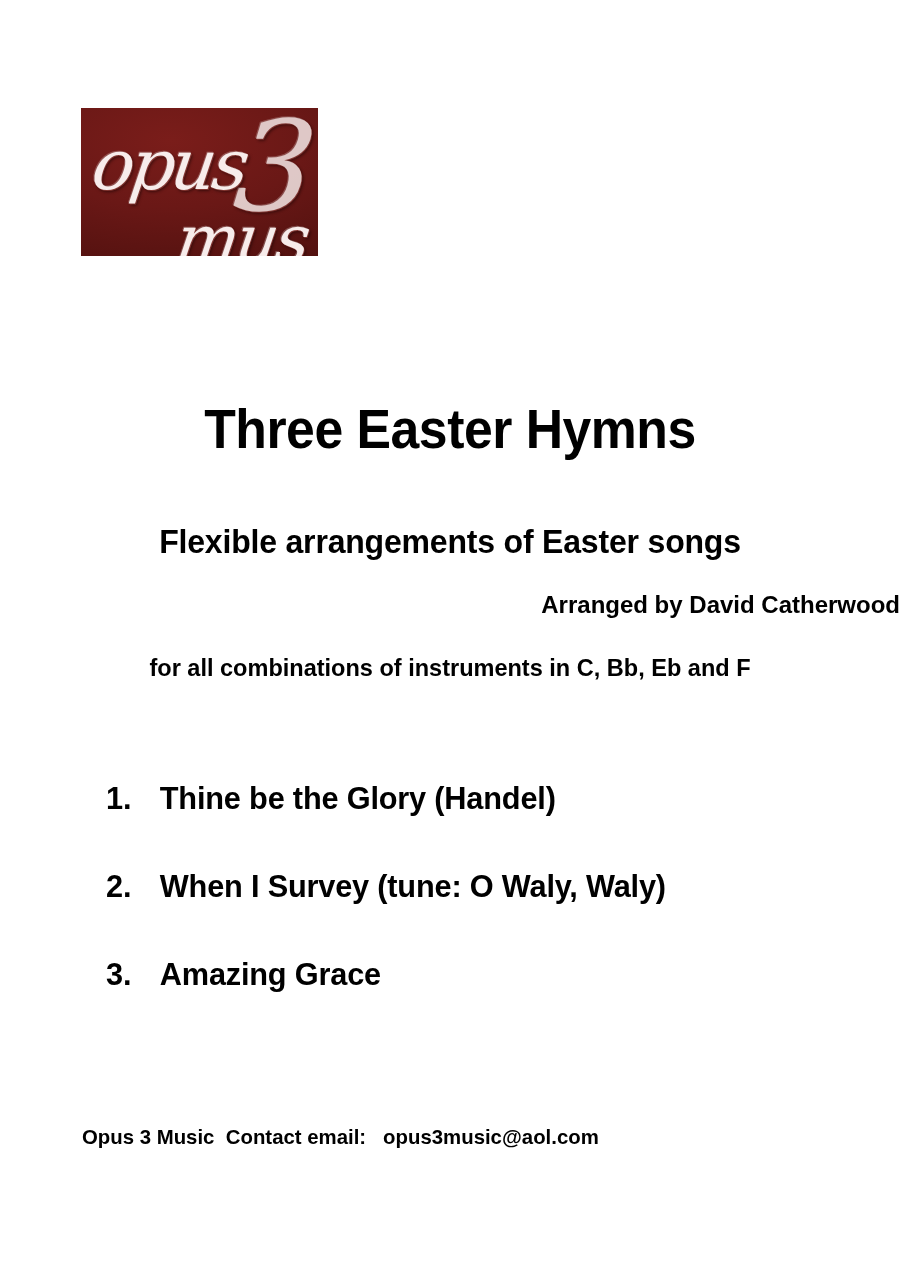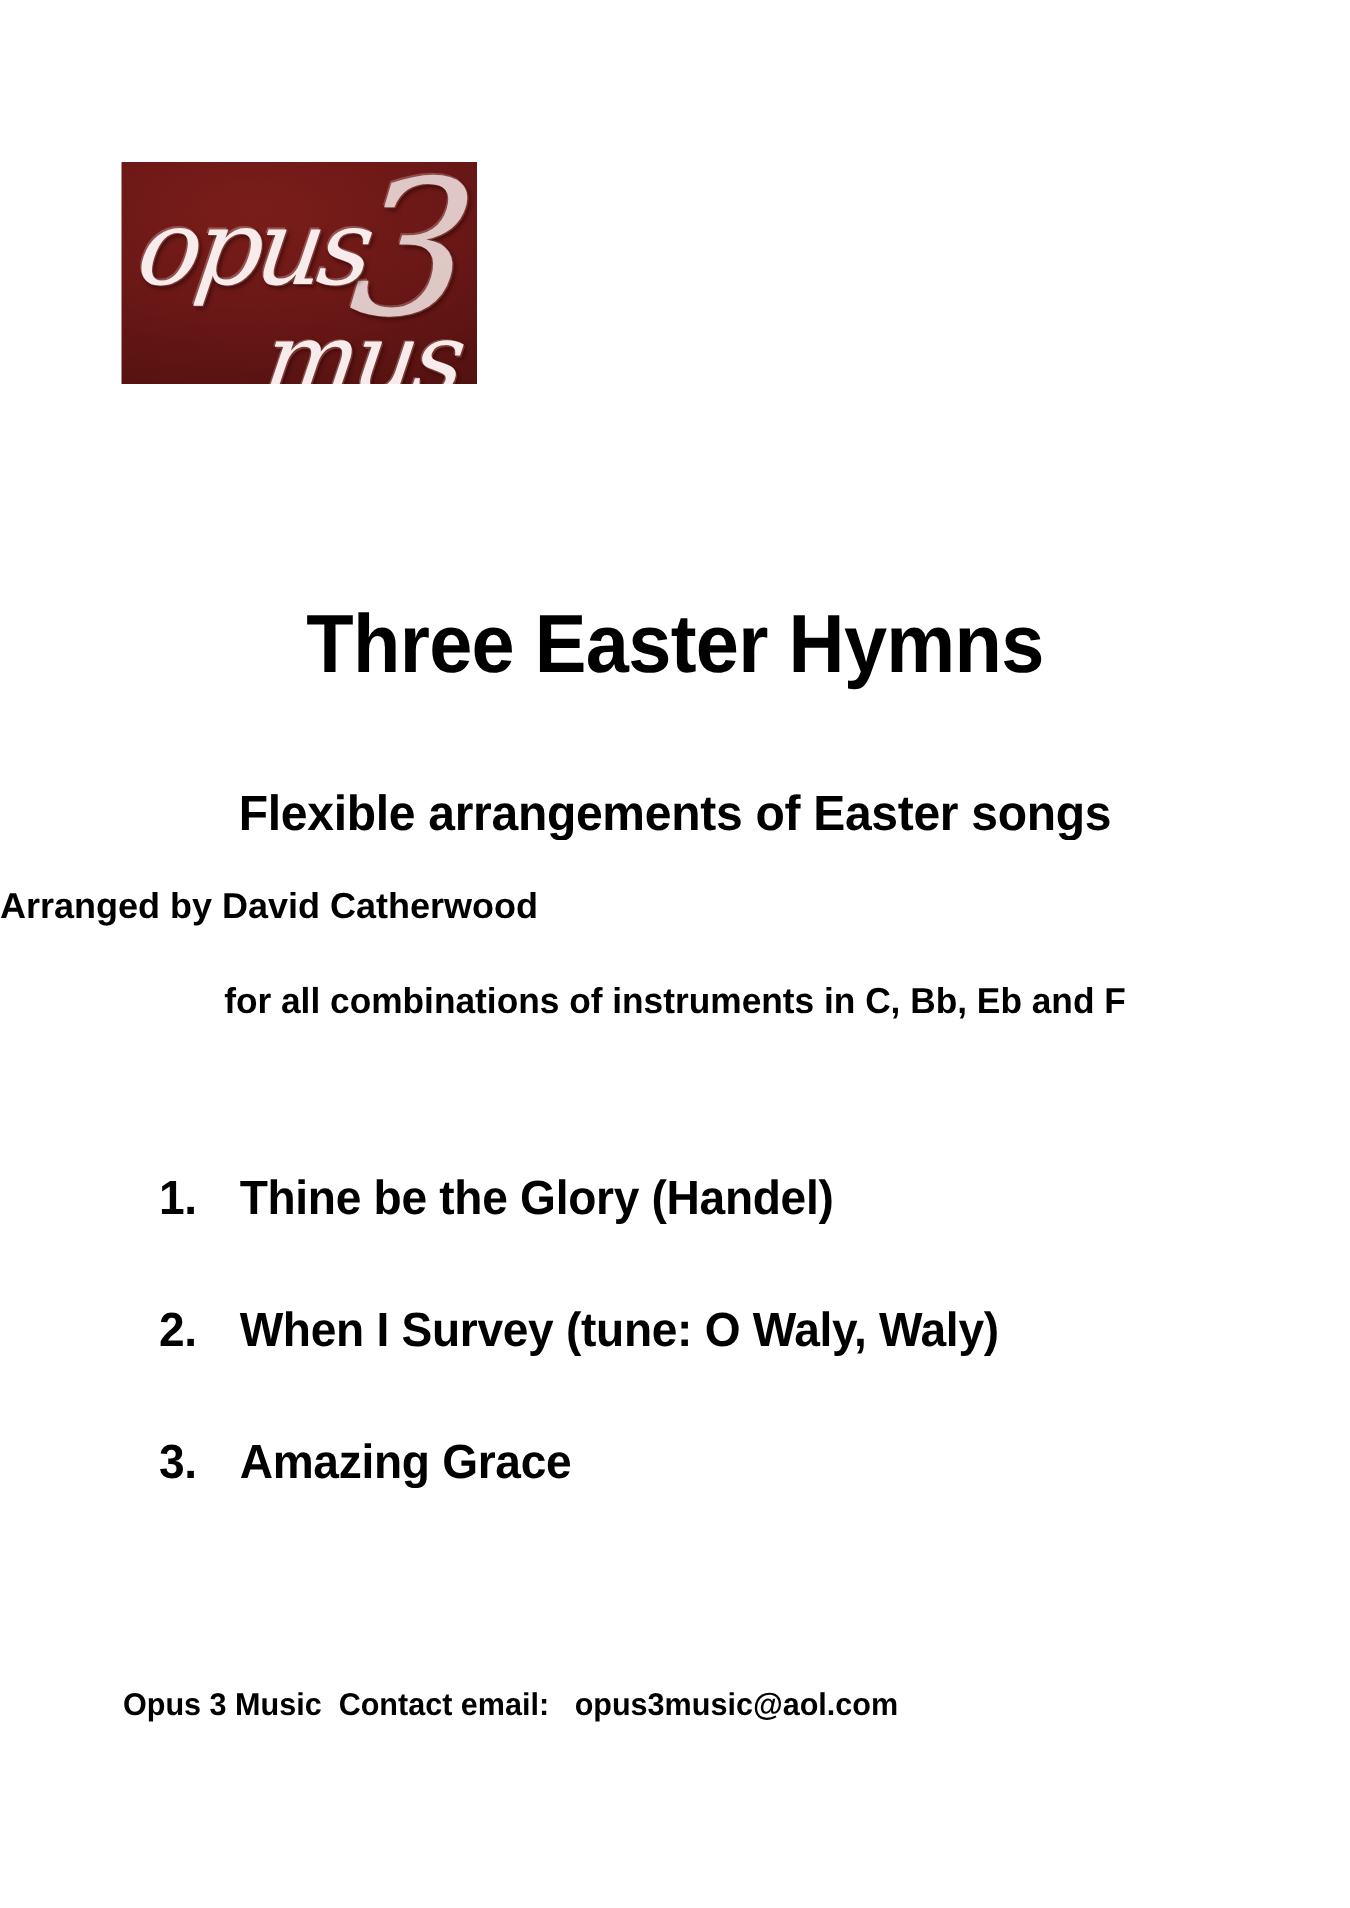--- a/index.html
+++ b/index.html
@@ -93,21 +93,21 @@
     font-weight: bold;
     line-height: 1.1;
     letter-spacing: -0.2px;
     transform: scaleX(0.97);
   }
   .arranger {
     position: absolute;
     left: 0;
     right: 0;
     top: 592px;
-    text-align: left;
+    text-align: right;
     font-size: 24px;
     font-weight: bold;
     line-height: 1.1;
   }
   .instruments {
     position: absolute;
     left: 0;
     right: 0;
     top: 655px;
     text-align: center;

